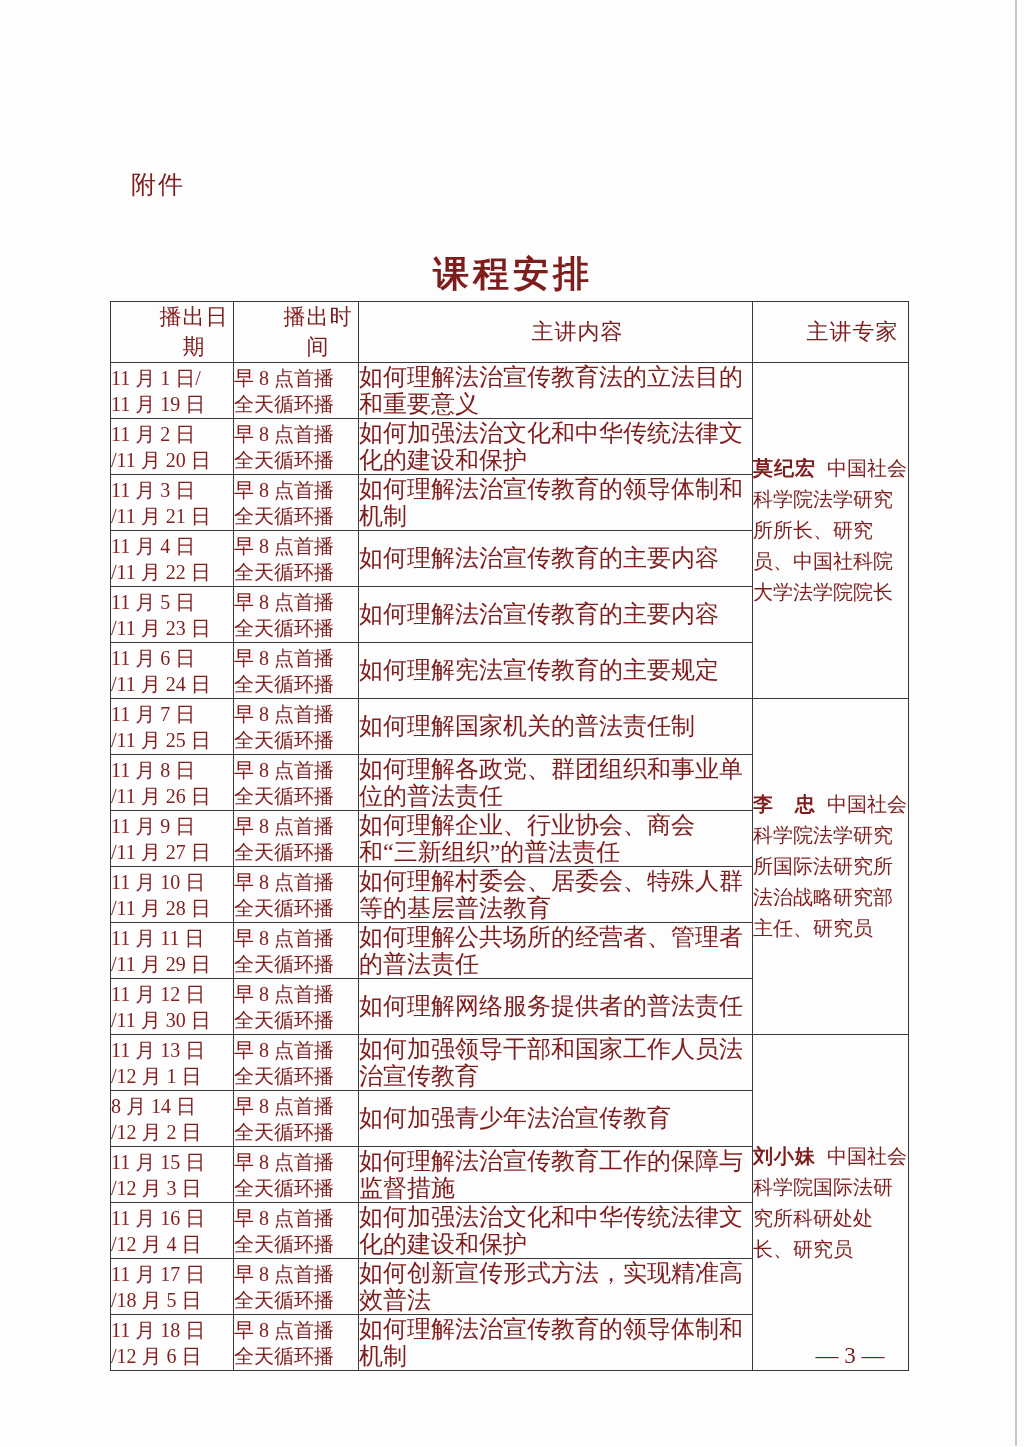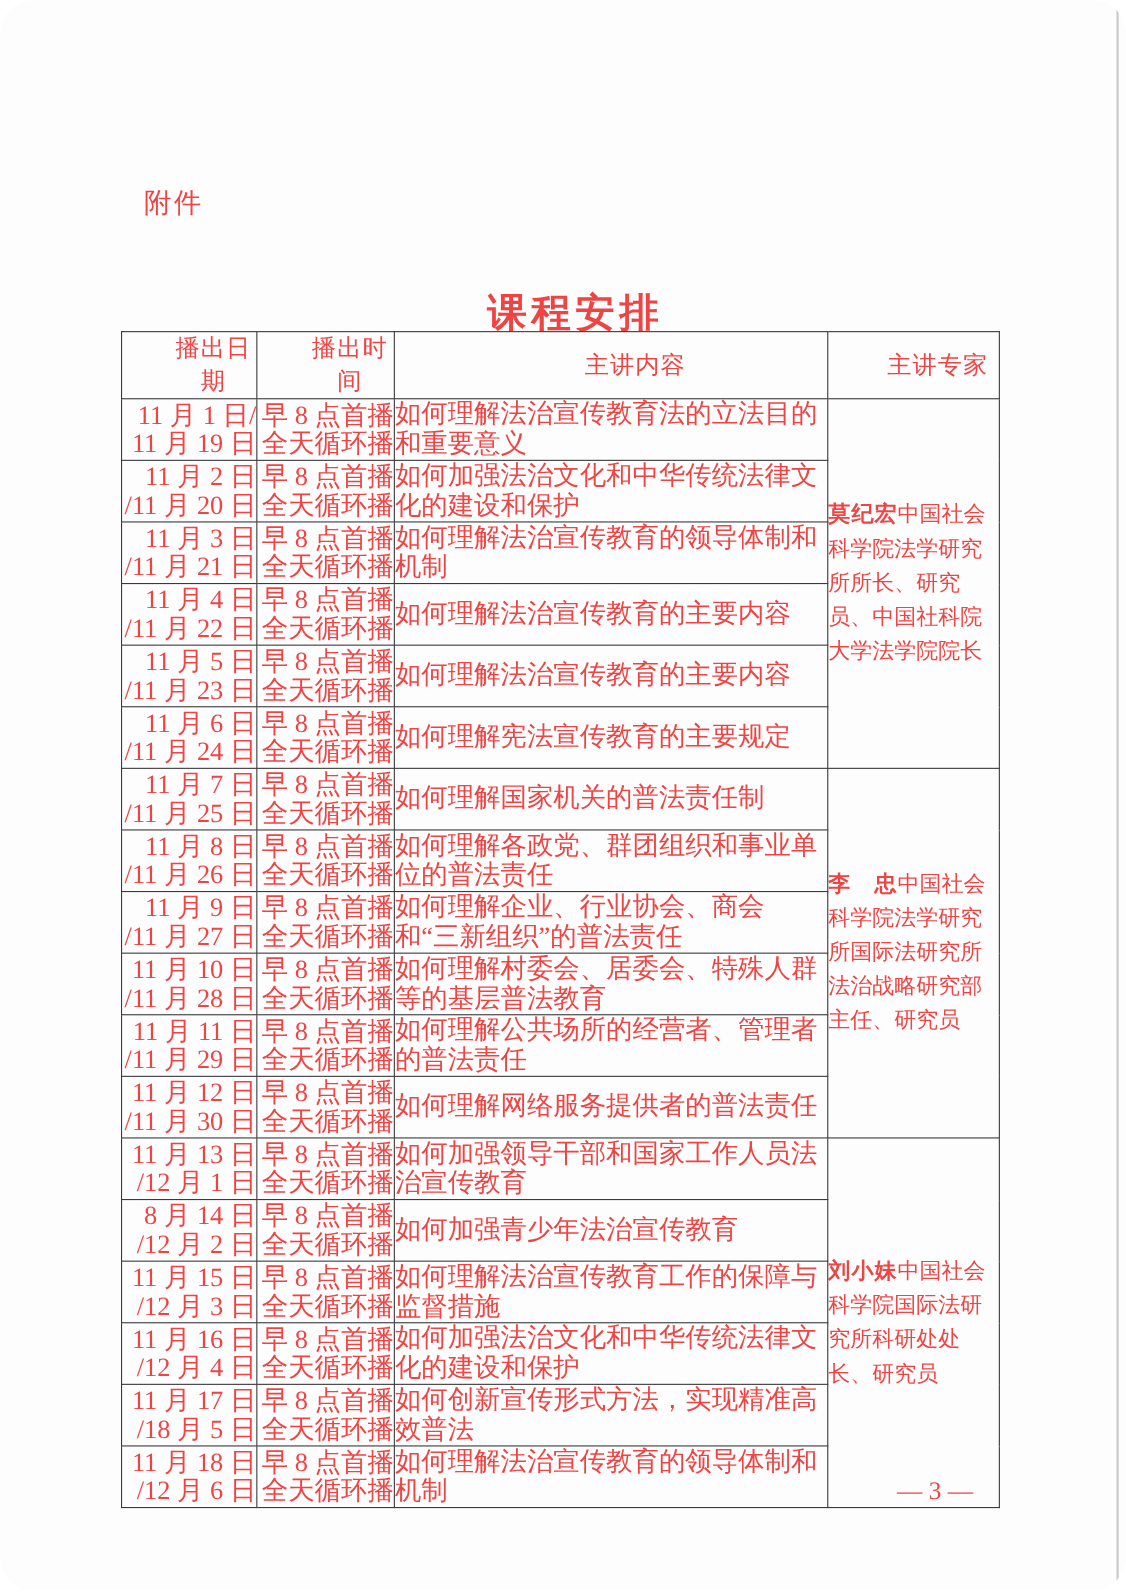--- a/index.html
+++ b/index.html
@@ -5,24 +5,23 @@
   html, body {
     margin: 0;
     padding: 0;
     background: #ffffff;
   }
   .page {
     position: relative;
     width: 1024px;
     height: 1446px;
     background: #fdfdfd;
-    color: #ef4444;
+    color: #7f1d1d;
     font-family: "Liberation Serif", "DejaVu Serif", serif;
     overflow: hidden;
-    border-radius: 31px;
   }
   .scan-edge {
     position: absolute;
     top: 0;
     left: 1015px;
     width: 2px;
     height: 100%;
     background: #c9c9c9;
   }
   .attachment {
@@ -30,21 +29,21 @@
     left: 131px;
     top: 168px;
     font-size: 25px;
     letter-spacing: 2px;
   }
   .title {
     position: absolute;
     left: 110px;
     top: 246px;
     width: 798px;
-    margin: 14px;
+    margin: 4px;
     text-align: center;
     font-size: 36px;
     font-weight: 700;
     letter-spacing: 4px;
   }
   table.schedule {
     position: absolute;
     left: 110px;
     top: 301px;
     width: 798px;
@@ -61,42 +60,43 @@
   table.schedule thead th {
     height: 43px;
     font-size: 22px;
     letter-spacing: 1px;
     padding-left: 44px;
   }
   table.schedule tbody td {
     height: 55px;
   }
   td.date-cell, td.time-cell {
-    text-align: right;
-    font-size: 24px;
+    text-align: left;
+    font-size: 20px;
     line-height: 26px;
     vertical-align: middle;
   }
   td.content-cell {
     text-align: left;
     vertical-align: middle;
     padding: 2px 8px 2px 13px;
     font-size: 24px;
     line-height: 27px;
   }
   td.expert-cell {
     text-align: left;
     vertical-align: middle;
     padding: 6px 10px 6px 11px;
     font-size: 20px;
     line-height: 31px;
   }
   td.expert-cell p { margin: 0; }
   .expert-name {
     font-weight: 700;
+    margin-right: 11px;
     letter-spacing: 1px;
   }
   .footer-page {
     position: absolute;
     left: 780px;
     top: 1343px;
     width: 140px;
     text-align: center;
     font-size: 23px;
   }

